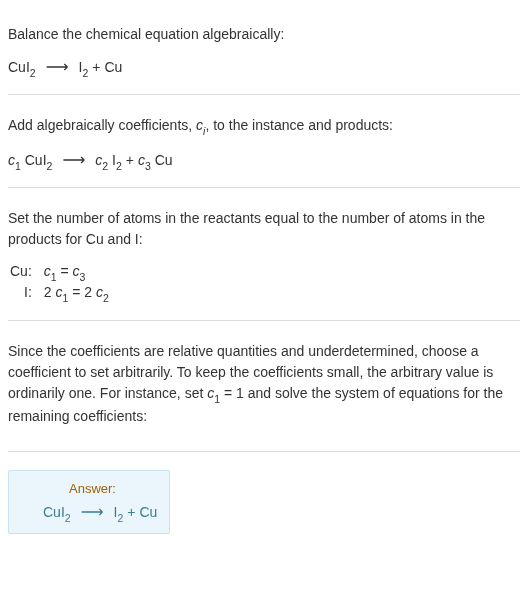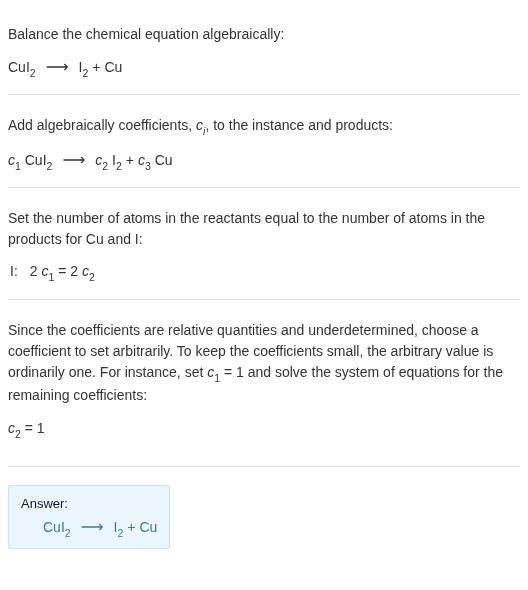--- a/index.html
+++ b/index.html
@@ -65,22 +65,23 @@
   .answer-box {
     background: #eaf6fb;
     border: 1px solid #c6e6f2;
     border-radius: 2px;
     padding: 10px 12px;
     margin-top: 10px;
     width: fit-content;
   }
   .answer-label {
     font-size: 13px;
-    color: #0f172a;
+    color: #a16207;
     margin-bottom: 6px;
+    margin-left: 48px;
   }
   .answer-eq {
     color: #3b7d95;
     margin-left: 22px;
     display: flex;
     align-items: baseline;
     gap: 4px;
   }
 </style>
 </head>
@@ -109,33 +110,38 @@
       <span><span class="coef">c</span><sub>2</sub><span> I</span><sub>2</sub></span>
       <span> + </span>
       <span><span class="coef">c</span><sub>3</sub><span> Cu</span></span>
     </div>
   </div>
 
   <div class="section">
     <div class="line">Set the number of atoms in the reactants equal to the number of atoms in the products for Cu and I:</div>
     <div class="align-table">
       <div class="align-row">
+        <div class="align-cell label">Cu:</div>
+        <div class="align-cell">
+          <span class="coef">c</span><sub>1</sub><span> = </span><span class="coef">c</span><sub>3</sub>
+        </div>
+      </div>
+      <div class="align-row">
         <div class="align-cell label">I:</div>
         <div class="align-cell">
           <span>2 </span><span class="coef">c</span><sub>1</sub><span> = </span><span>2 </span><span class="coef">c</span><sub>2</sub>
         </div>
       </div>
     </div>
   </div>
 
   <div class="section">
     <div class="line">
       <span>Since the coefficients are relative quantities and underdetermined, choose a coefficient to set arbitrarily. To keep the coefficients small, the arbitrary value is ordinarily one. For instance, set </span><span class="coef">c</span><sub>1</sub><span> = 1</span><span> and solve the system of equations for the remaining coefficients:</span>
     </div>
-    <div class="line"><span class="coef">c</span><sub>2</sub><span> = 1</span></div>
   </div>
 
   <div class="section">
     <div class="answer-box">
       <div class="answer-label">Answer:</div>
       <div class="answer-eq">
         <span><span>CuI</span><sub>2</sub></span>
         <span class="arrow">⟶</span>
         <span><span>I</span><sub>2</sub></span>
         <span> + </span>

